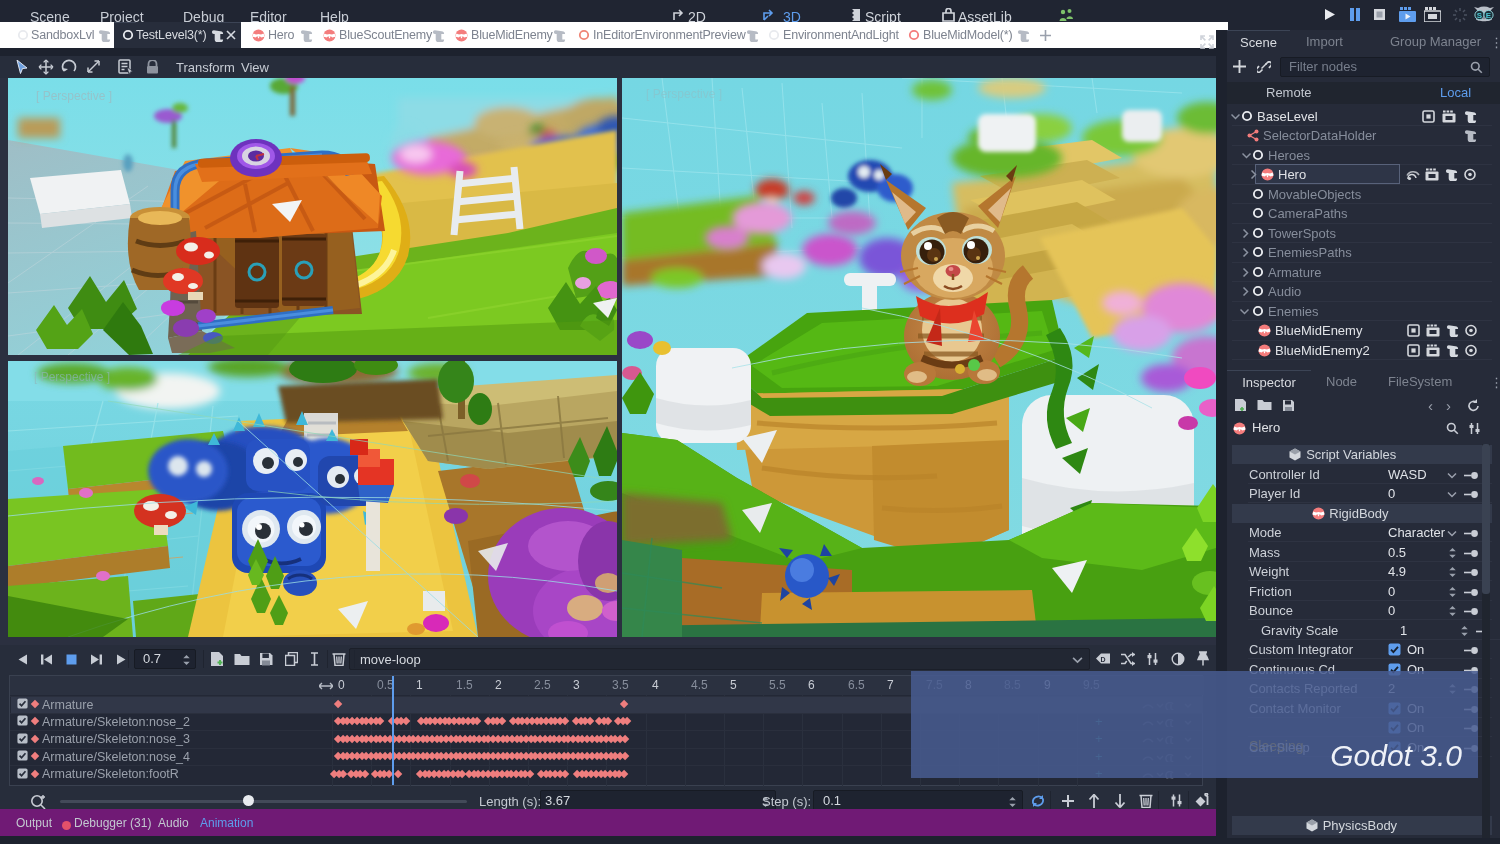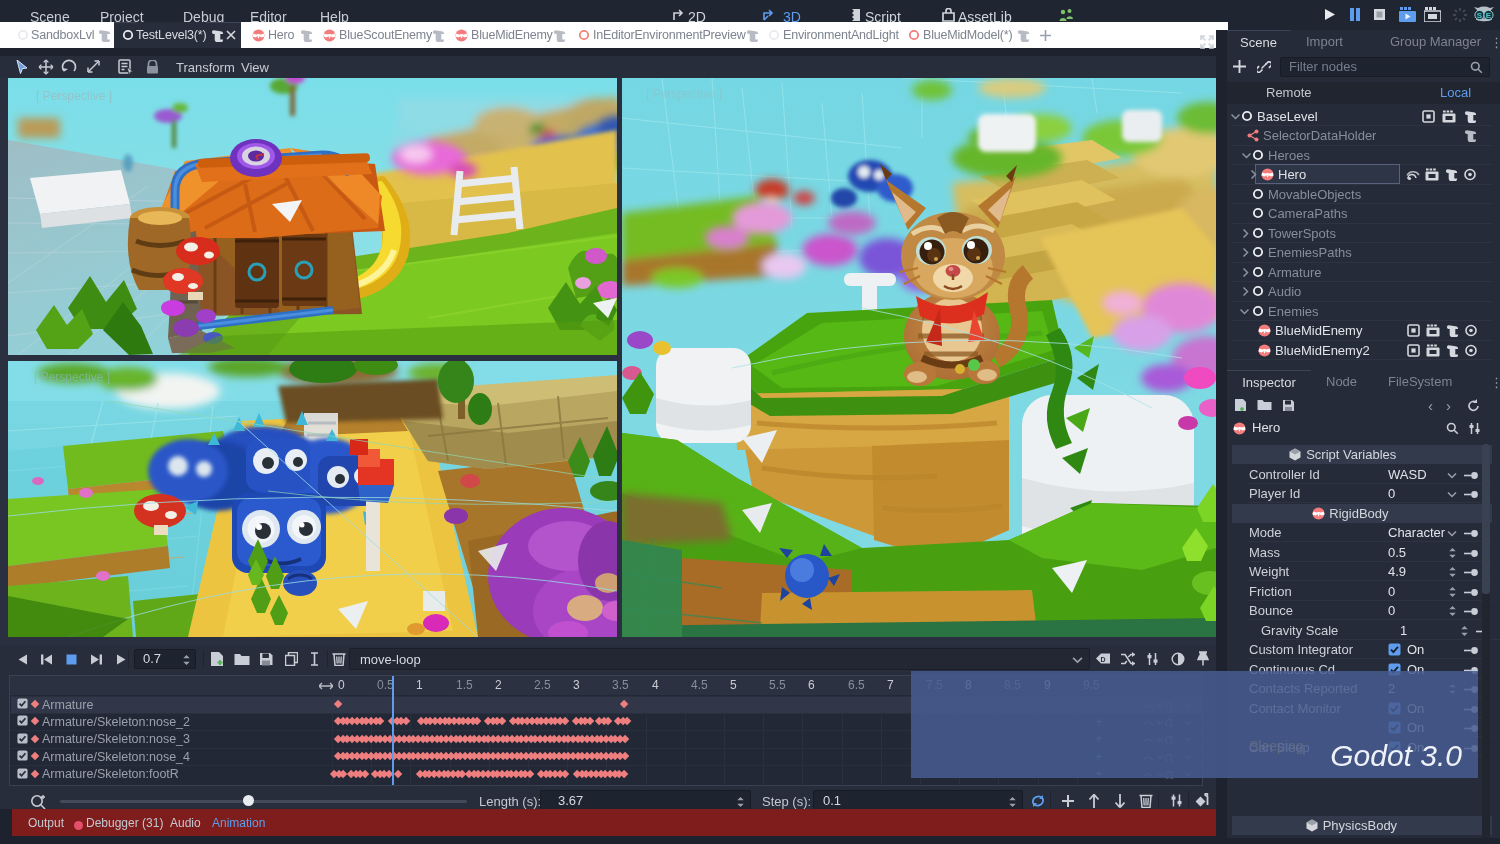--- a/index.html
+++ b/index.html
@@ -20,21 +20,21 @@
 #vpBL{left:8px;top:361px;z-index:1}
 #vpR{left:622px;top:78px;z-index:1}
 
 #anim{left:0;top:645px;width:1216px;height:164px;background:#272d3b;color:#b9bec7;font-size:12px}
 .vbox{position:absolute;background:#1e2330;border:1px solid #171b24;border-radius:2px;color:#cdd1d8}
 #tracks{position:absolute;left:9px;top:30px;width:1194px;height:111px;background:#232836;border:1px solid #3a4150}
 #theader{position:absolute;left:0;top:0;width:1194px;height:19px;background:#2b3140;color:#9aa0ac;font-size:12px}
 .trow{position:absolute;left:0;width:1192px;height:17px;border-top:1px solid #2a2f3d;color:#959ba7}
 .kf{position:absolute;width:6.2px;height:6.2px;background:#ef7e7e;transform:rotate(45deg)}
 
-#statusbar{left:12px;top:809px;width:1216px;height:27px;background:#7f1d1d;color:#c3c8d0;font-size:13px}
+#statusbar{left:0;top:809px;width:1216px;height:27px;background:#701a75;color:#c3c8d0;font-size:13px}
 
 #dock{left:1216px;top:30px;width:284px;height:808px;background:#1d222e}
 #dockin{position:absolute;left:11px;top:0;width:273px;height:808px;background:#262b39}
 .dtab{position:absolute;top:0;height:24px;line-height:24px;font-size:13px;color:#7d838f}
 .dtab.active{background:#262b39;color:#d8dbe0;border-top:1px solid #3c4455;padding:0 10px}
 .white{color:#e0e2e6}
 
 #banner{left:911px;top:671px;width:567px;height:107px;background:rgba(72,92,144,0.85);color:#eef1f7;z-index:50}
 #banner .l1{position:absolute;right:15px;top:11px;font-size:41px;white-space:nowrap;letter-spacing:0.3px}
 #banner .l2{position:absolute;right:16px;top:68px;font-style:italic;font-size:30px}
@@ -1215,21 +1215,21 @@
       </div>
     <svg class="abs" style="left:30px;top:148px" width="17" height="17" viewBox="0 0 17 17">
         <circle cx="7" cy="8" r="5.2" stroke="#c9cdd5" stroke-width="1.6" fill="none"></circle>
         <path d="M11 12 l4 4" stroke="#c9cdd5" stroke-width="1.6"></path>
         <path d="M13 2 v4 M11 4 h4" stroke="#c9cdd5" stroke-width="1.4"></path>
       </svg>
     <div class="abs" style="left:60px;top:155px;width:407px;height:3px;background:#434a59;border-radius:2px"></div>
 
     <div class="abs" style="left:243px;top:150px;width:11px;height:11px;border-radius:6px;background:#e8ebef"></div>
     <span class="abs" style="left:479px;top:149px;font-size:13px;color:#c3c8d0">Length (s):</span>
-    <div class="vbox" style="left:540px;top:145px;width:211px;height:22px;font-size:13px;line-height:20px;padding-left:17px;color:#d5d9df">3.67<svg style="position:absolute;right:5px;top:5px" width="9" height="12" viewBox="0 0 9 13">
+    <div class="vbox" style="left:540px;top:145px;width:236px;height:22px;font-size:13px;line-height:20px;padding-left:4px;color:#d5d9df">3.67<svg style="position:absolute;right:5px;top:5px" width="9" height="12" viewBox="0 0 9 13">
           <path d="M1 4.5 L4.5 1 L8 4.5z M1 8.5 L4.5 12 L8 8.5z" fill="#9aa0ac"></path>
         </svg></div>
     <span class="abs" style="left:762px;top:149px;font-size:13px;color:#c3c8d0">Step (s):</span>
     <div class="vbox" style="left:813px;top:145px;width:210px;height:22px;font-size:13px;line-height:20px;padding-left:9px;color:#d5d9df">0.1<svg style="position:absolute;right:5px;top:5px" width="9" height="12" viewBox="0 0 9 13">
           <path d="M1 4.5 L4.5 1 L8 4.5z M1 8.5 L4.5 12 L8 8.5z" fill="#9aa0ac"></path>
         </svg></div>
     <svg class="abs" style="left:1030px;top:148px" width="16" height="16" viewBox="0 0 16 16">
         <path d="M3 10 a5.5 5.5 0 0 1 10-4 M13 6 a5.5 5.5 0 0 1 -10 4" stroke="#5e9ded" stroke-width="1.8" fill="none"></path>
         <path d="M13 2 v4 h-4z" fill="#5e9ded"></path>
         <path d="M3 14 v-4 h4z" fill="#5e9ded"></path>

